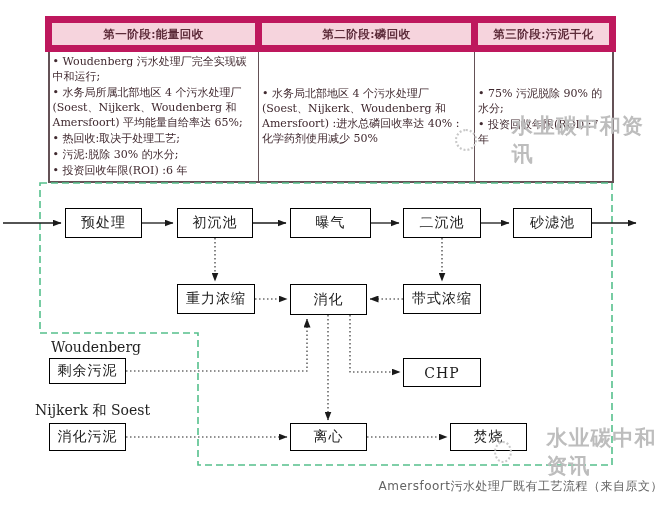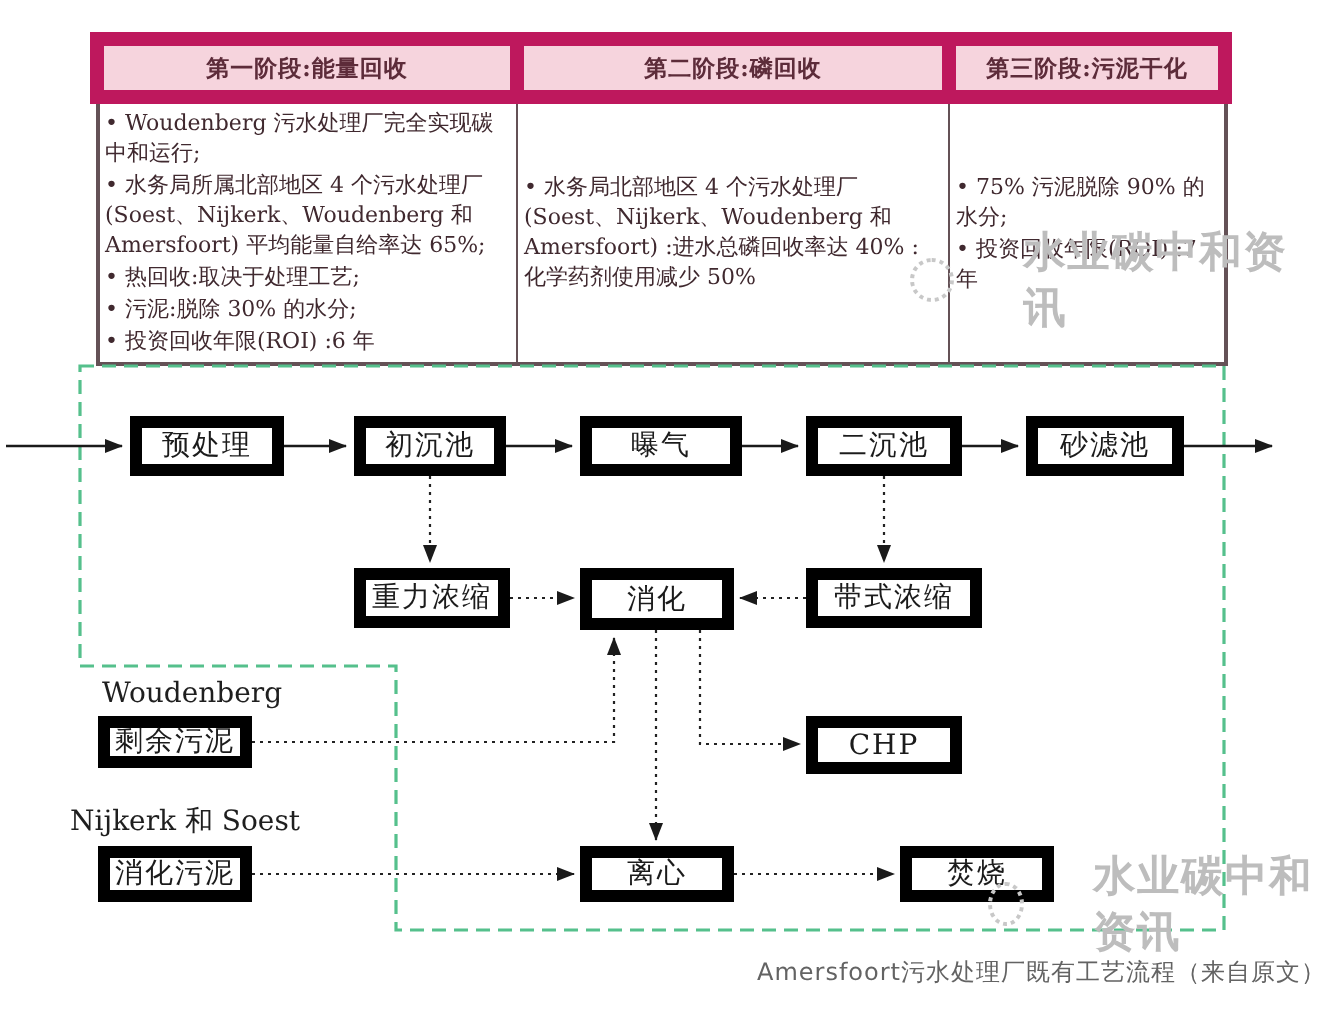--- a/index.html
+++ b/index.html
@@ -11,21 +11,21 @@
   .info-table th{background:#f6d4dd;color:#5d2c3a;font-weight:bold;font-size:11.5px;
                  height:20px;padding:1px 2px;border:7px solid #be185d;text-align:center;
                  letter-spacing:.5px;}
   .info-table td{border:1px solid #645156;vertical-align:middle;color:#40292f;
                  font-size:11px;line-height:15px;padding:2px 4px 2px 3px;height:105px;}
   .info-table td.top{vertical-align:top;}
   .bullet{margin:0 0 1px 0;}
   
   .connectors{position:absolute;left:0;top:0;width:663px;height:514px;z-index:1;}
   .fbox{position:absolute;z-index:2;box-sizing:border-box;background:#fff;
-        border:6px solid #000000;display:flex;align-items:center;justify-content:center;
+        border:1px solid #000000;display:flex;align-items:center;justify-content:center;
         font-size:14px;color:#1b1b1b;letter-spacing:1px;white-space:nowrap;}
   .plant-label{position:absolute;z-index:2;font-size:14px;color:#1f1f1f;white-space:nowrap;}
   
   .wm{position:absolute;z-index:3;display:flex;align-items:center;gap:4px;
       color:#bdbdbd;pointer-events:none;}
   .wm .wm-logo{display:inline-block;width:22px;height:22px;border:2px dotted #c8c8c8;
                border-radius:50%;box-sizing:border-box;}
   .wm .wm-text{font-size:21px;letter-spacing:1px;font-weight:bold;
                font-family:"DejaVu Serif",serif;margin-left:31px;}
   
@@ -103,21 +103,21 @@
   </svg>
 
   <div class="fbox" style="left:65px;top:208px;width:77px;height:30px">预处理</div>
   <div class="fbox" style="left:177px;top:208px;width:76px;height:30px">初沉池</div>
   <div class="fbox" style="left:290px;top:208px;width:81px;height:30px">曝气</div>
   <div class="fbox" style="left:403px;top:208px;width:78px;height:30px">二沉池</div>
   <div class="fbox" style="left:513px;top:208px;width:79px;height:30px">砂滤池</div>
 
   <div class="fbox" style="left:177px;top:284px;width:78px;height:30px">重力浓缩</div>
   <div class="fbox" style="left:290px;top:284px;width:77px;height:31px">消化</div>
-  <div class="fbox" style="left:403px;top:284px;width:88px;height:30px">带式浓缩</div>
+  <div class="fbox" style="left:403px;top:284px;width:78px;height:30px">带式浓缩</div>
 
   <div class="fbox" style="left:403px;top:358px;width:78px;height:29px">CHP</div>
   <div class="fbox" style="left:290px;top:423px;width:77px;height:28px">离心</div>
   <div class="fbox" style="left:450px;top:423px;width:77px;height:28px">焚烧</div>
 
   <div class="fbox" style="left:49px;top:358px;width:77px;height:26px">剩余污泥</div>
   <div class="fbox" style="left:49px;top:423px;width:77px;height:28px">消化污泥</div>
 
   <div class="plant-label" style="left:51px;top:339px">Woudenberg</div>
   <div class="plant-label" style="left:35px;top:402px">Nijkerk 和 Soest</div>

